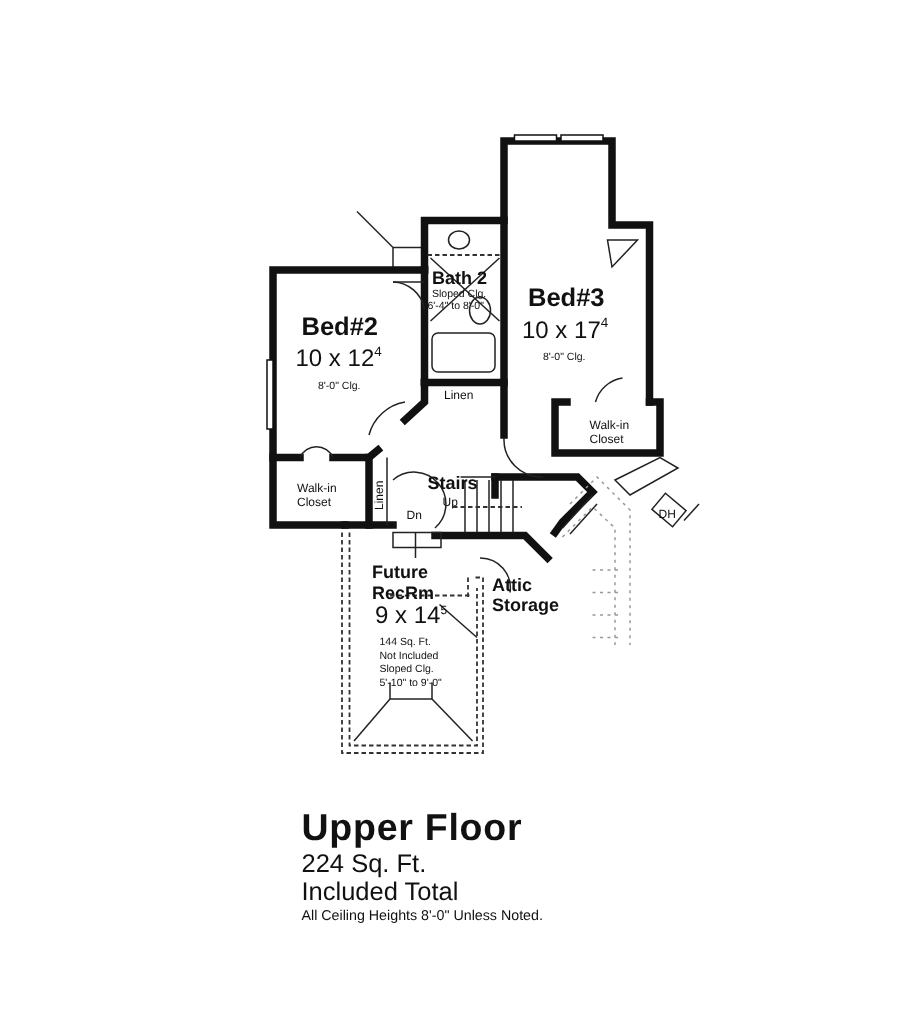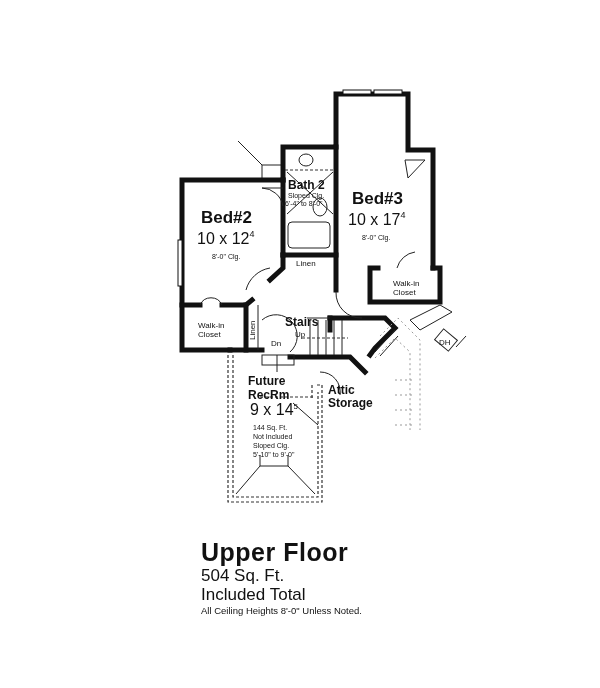--- a/index.html
+++ b/index.html
@@ -178,16 +178,16 @@
   <g>
     <text class="rt label-b" x="328" y="394">Attic</text>
     <text class="rt label-b" x="328" y="407">Storage</text>
   </g>
 
   <text class="rt small" x="439" y="345" transform="rotate(0)">DH</text>
 </svg>
 
 <div class="caption">
   <div class="title">Upper Floor</div>
-  <div class="sub">504 Sq. Ft.</div>
+  <div class="sub">224 Sq. Ft.</div>
   <div class="sub">Included Total</div>
   <div class="foot">All Ceiling Heights 8'-0" Unless Noted.</div>
 </div>
 
 </body></html>

